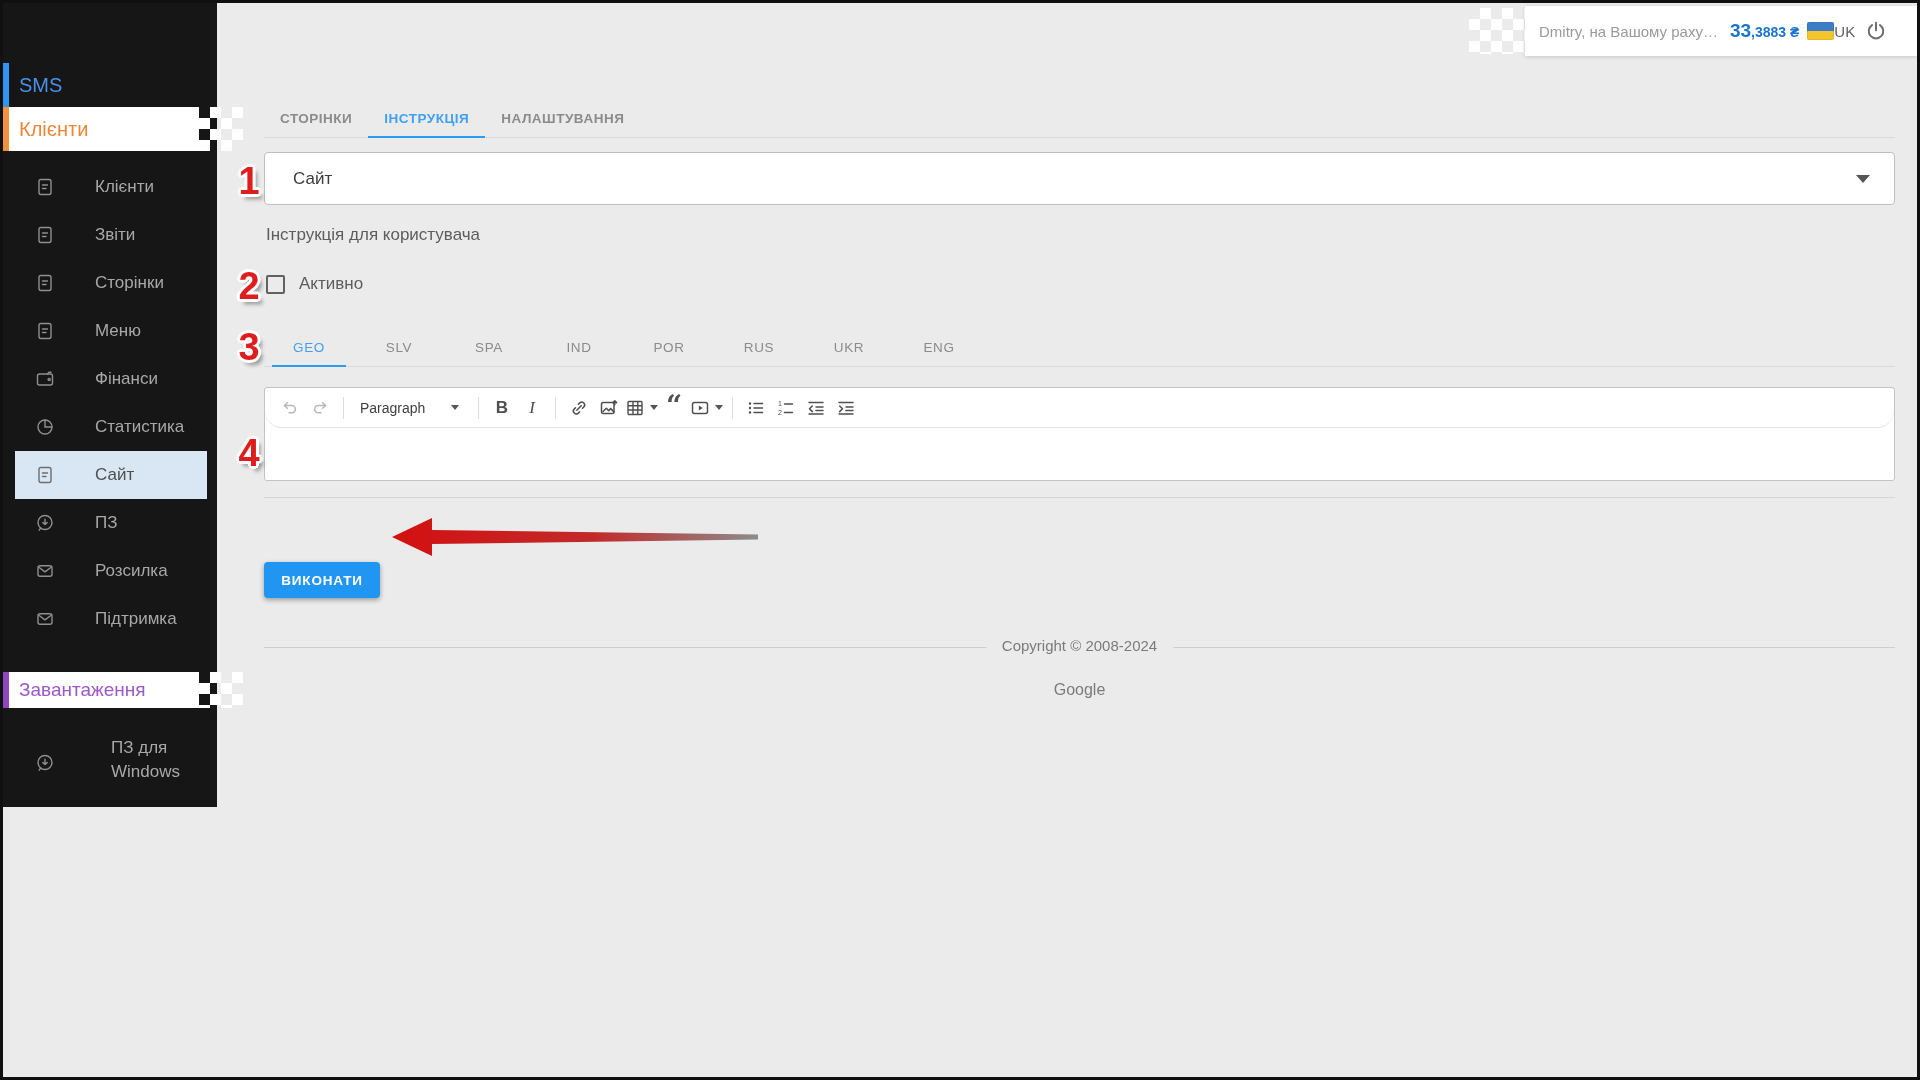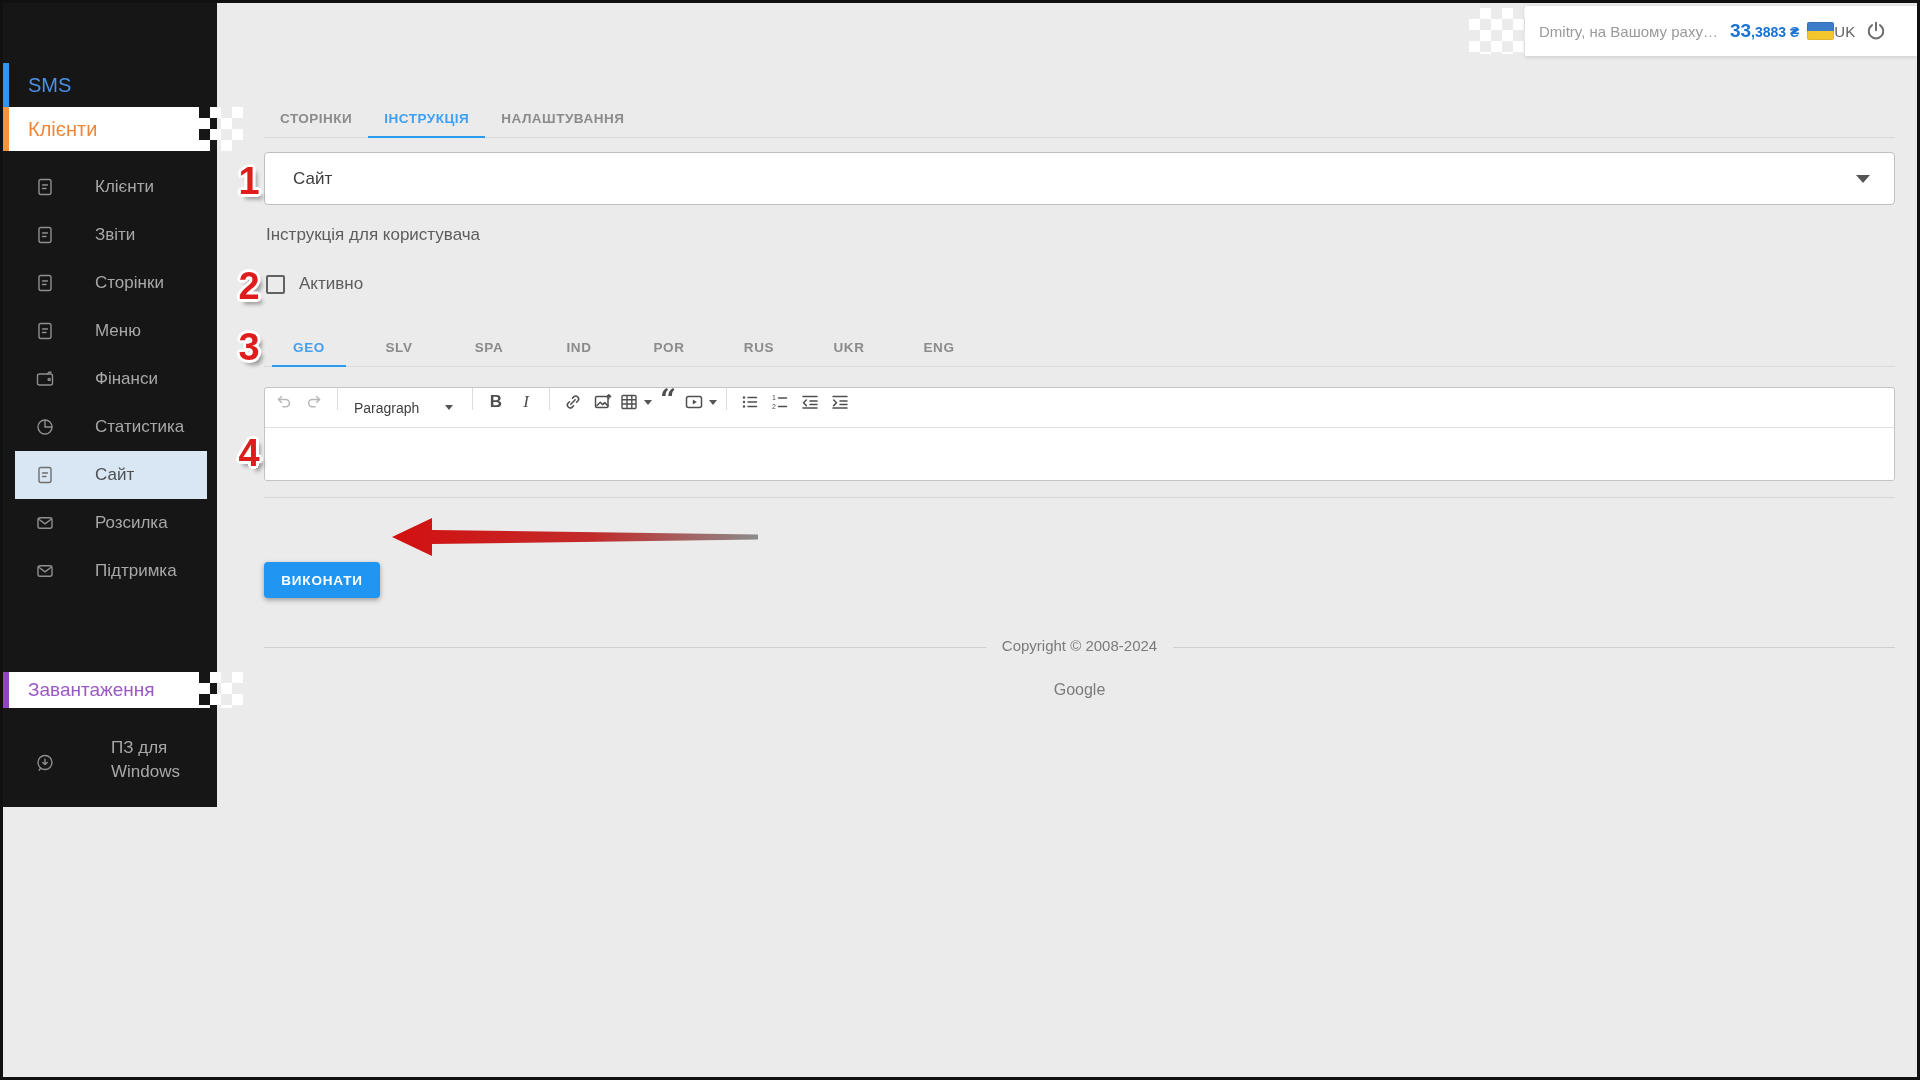--- a/index.html
+++ b/index.html
@@ -27,21 +27,21 @@
   .power { margin-left:10px; color:#6f6f6f; display:flex; }
 
   
   .sidebar { position:absolute; left:0; top:0; width:214px; height:804px; background:#161616; }
   .side-strip { position:absolute; left:0; width:238px; }
   .strip-bar { position:absolute; left:0; top:0; bottom:0; width:6px; }
   .strip-bg { position:absolute; left:0; top:0; bottom:0; width:196px; background:#fff; }
   .strip-dissolve { position:absolute; left:196px; top:0; bottom:0; width:44px;
           background-image:conic-gradient(#fff 0 25%, transparent 0 50%, #fff 0 75%, transparent 0);
           background-size:22px 22px; }
-  .strip-label { position:absolute; left:25px; top:50%; transform:translateY(-50%);
+  .strip-label { position:absolute; left:16px; top:50%; transform:translateY(-50%);
           font-size:20px; white-space:nowrap;text-align:right; }
   .side-sms { top:60px; height:44px; }
   .side-sms .strip-bar { background:#2e95f2; }
   .side-sms .strip-label { color:#4a90e8; }
   .side-clients { top:104px; height:44px; }
   .side-clients .strip-bar { background:#f5923c; }
   .side-clients .strip-label { color:#ef8637; }
   .side-downloads { top:669px; height:36px; }
   .side-downloads .strip-bar { background:#8f46bf; }
   .side-downloads .strip-label { color:#9b59c7; font-size:19px; }
@@ -80,30 +80,30 @@
   .inst-label { position:absolute; top:222px; left:2px; font-size:17px; color:#5d5d5d; }
 
   .checkbox-row { position:absolute; top:271px; left:2px; display:flex; align-items:center;
               gap:14px; cursor:pointer; }
   .checkbox { width:19px; height:19px; border:2px solid #616161; border-radius:2px; background:transparent; }
   .checkbox-label { font-size:17px; color:#5d5d5d; }
 
   .lang-tabs { position:absolute; top:326px; left:0; right:0; height:38px;
               border-bottom:1px solid #dadada; display:flex; }
   .lang-tab { width:90px; display:flex; align-items:center; justify-content:center;
-              font-size:13.5px; letter-spacing:.6px; color:#8b8b8b; font-weight:700;
+              font-size:13.5px; letter-spacing:.6px; color:#8b8b8b; font-weight:400;
               position:relative; cursor:pointer; }
   .lang-tab.active { color:#41a0f2; }
   .lang-tab.active::after { content:''; position:absolute; left:8px; right:8px; bottom:-1px;
               height:2px; background:#2d9bf0; }
 
   .editor { position:absolute; top:384px; left:0; right:0; height:94px; background:#fff;
               border:1px solid #c3c3c3; border-radius:3px; }
   .editor-toolbar { height:40px; border-bottom:1px solid #e0e0e0; display:flex;
-              padding:0 4px; }
+              align-items:center; padding:0 10px;border-radius:17px; }
   .tb-btn { height:28px; min-width:28px; display:flex; align-items:center; justify-content:center;
               margin:0 1px; color:#4f4f4f; cursor:pointer; border-radius:2px; }
   .tb-btn.disabled { color:#b9b9b9; }
   .tb-divider { width:1px; height:22px; background:#dcdcdc; margin:0 8px; }
   .tb-paragraph { font-size:14px; color:#3f3f3f; padding:0 8px; display:flex; align-items:center;
               gap:26px; cursor:pointer; min-width:118px; }
   .tb-caret { width:0; height:0; border-left:4px solid transparent; border-right:4px solid transparent;
               border-top:5px solid #555; }
   .tb-caret.small { margin-left:5px; }
   .tb-bold { font-weight:bold; font-size:17px; }
@@ -239,20 +239,30 @@
       <div class="nav-item active">
         <span class="nav-icon">
           <svg viewBox="0 0 20 20" fill="none" stroke="currentColor" stroke-width="1.4" stroke-linecap="round">
               <rect x="4" y="2.5" width="12" height="15" rx="2"></rect>
               <path d="M7.5 8 h5 M7.5 11.5 h3.5"></path>
             </svg>
         </span>
         <span class="nav-label">Сайт</span>
       </div>
 
+      <div class="nav-item">
+        <span class="nav-icon">
+          <svg viewBox="0 0 20 20" fill="none" stroke="currentColor" stroke-width="1.4" stroke-linecap="round" stroke-linejoin="round">
+              <circle cx="10" cy="9.5" r="7"></circle>
+              <path d="M5.8 15 l-1.6 2.2"></path>
+              <path d="M10 6.3 v5.2 M7.8 9.4 l2.2 2.2 2.2-2.2"></path>
+            </svg>
+        </span>
+        <span class="nav-label">ПЗ</span>
+      </div>
 
       <div class="nav-item">
         <span class="nav-icon">
           <svg viewBox="0 0 20 20" fill="none" stroke="currentColor" stroke-width="1.4" stroke-linecap="round" stroke-linejoin="round">
               <rect x="3" y="4.8" width="14" height="10.5" rx="2"></rect>
               <path d="M4.2 6.5 l5.8 4.4 5.8-4.4"></path>
             </svg>
         </span>
         <span class="nav-label">Розсилка</span>
       </div>

